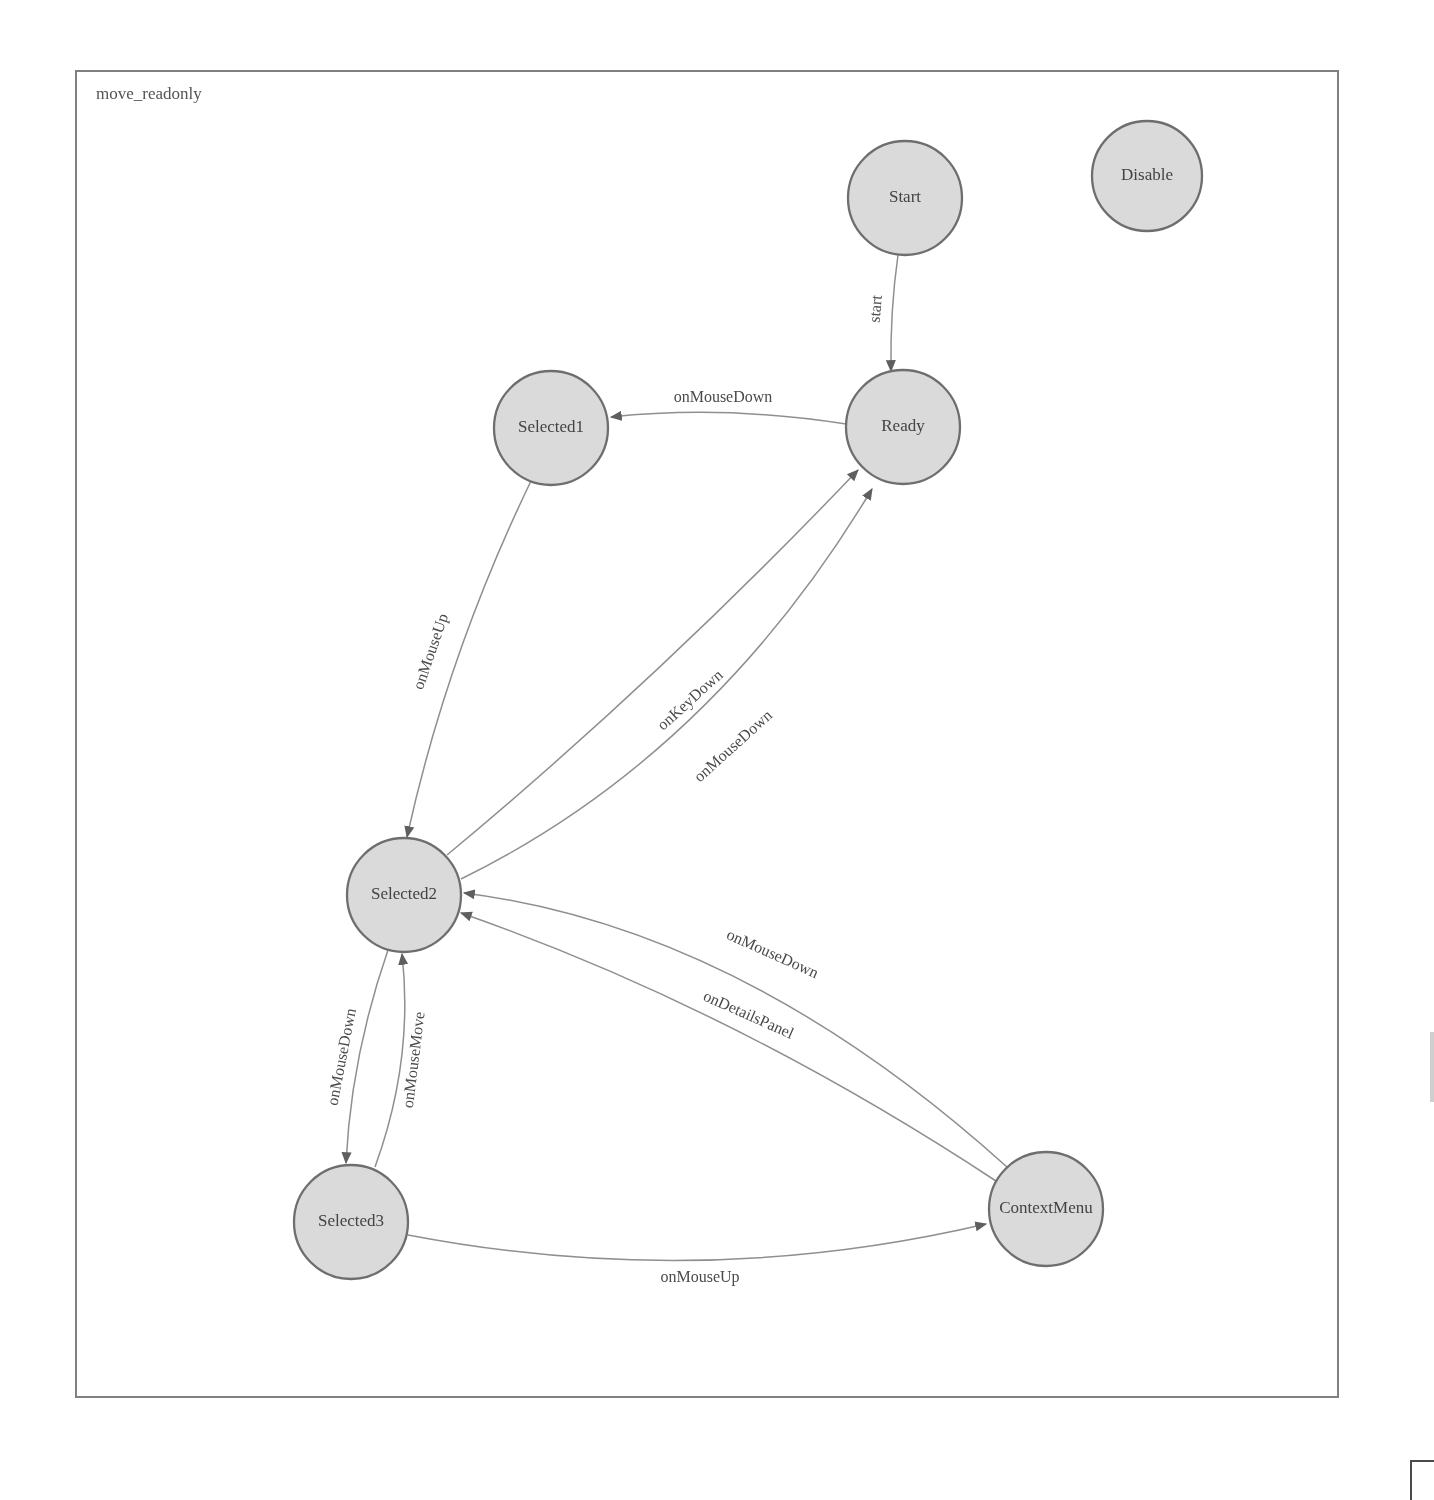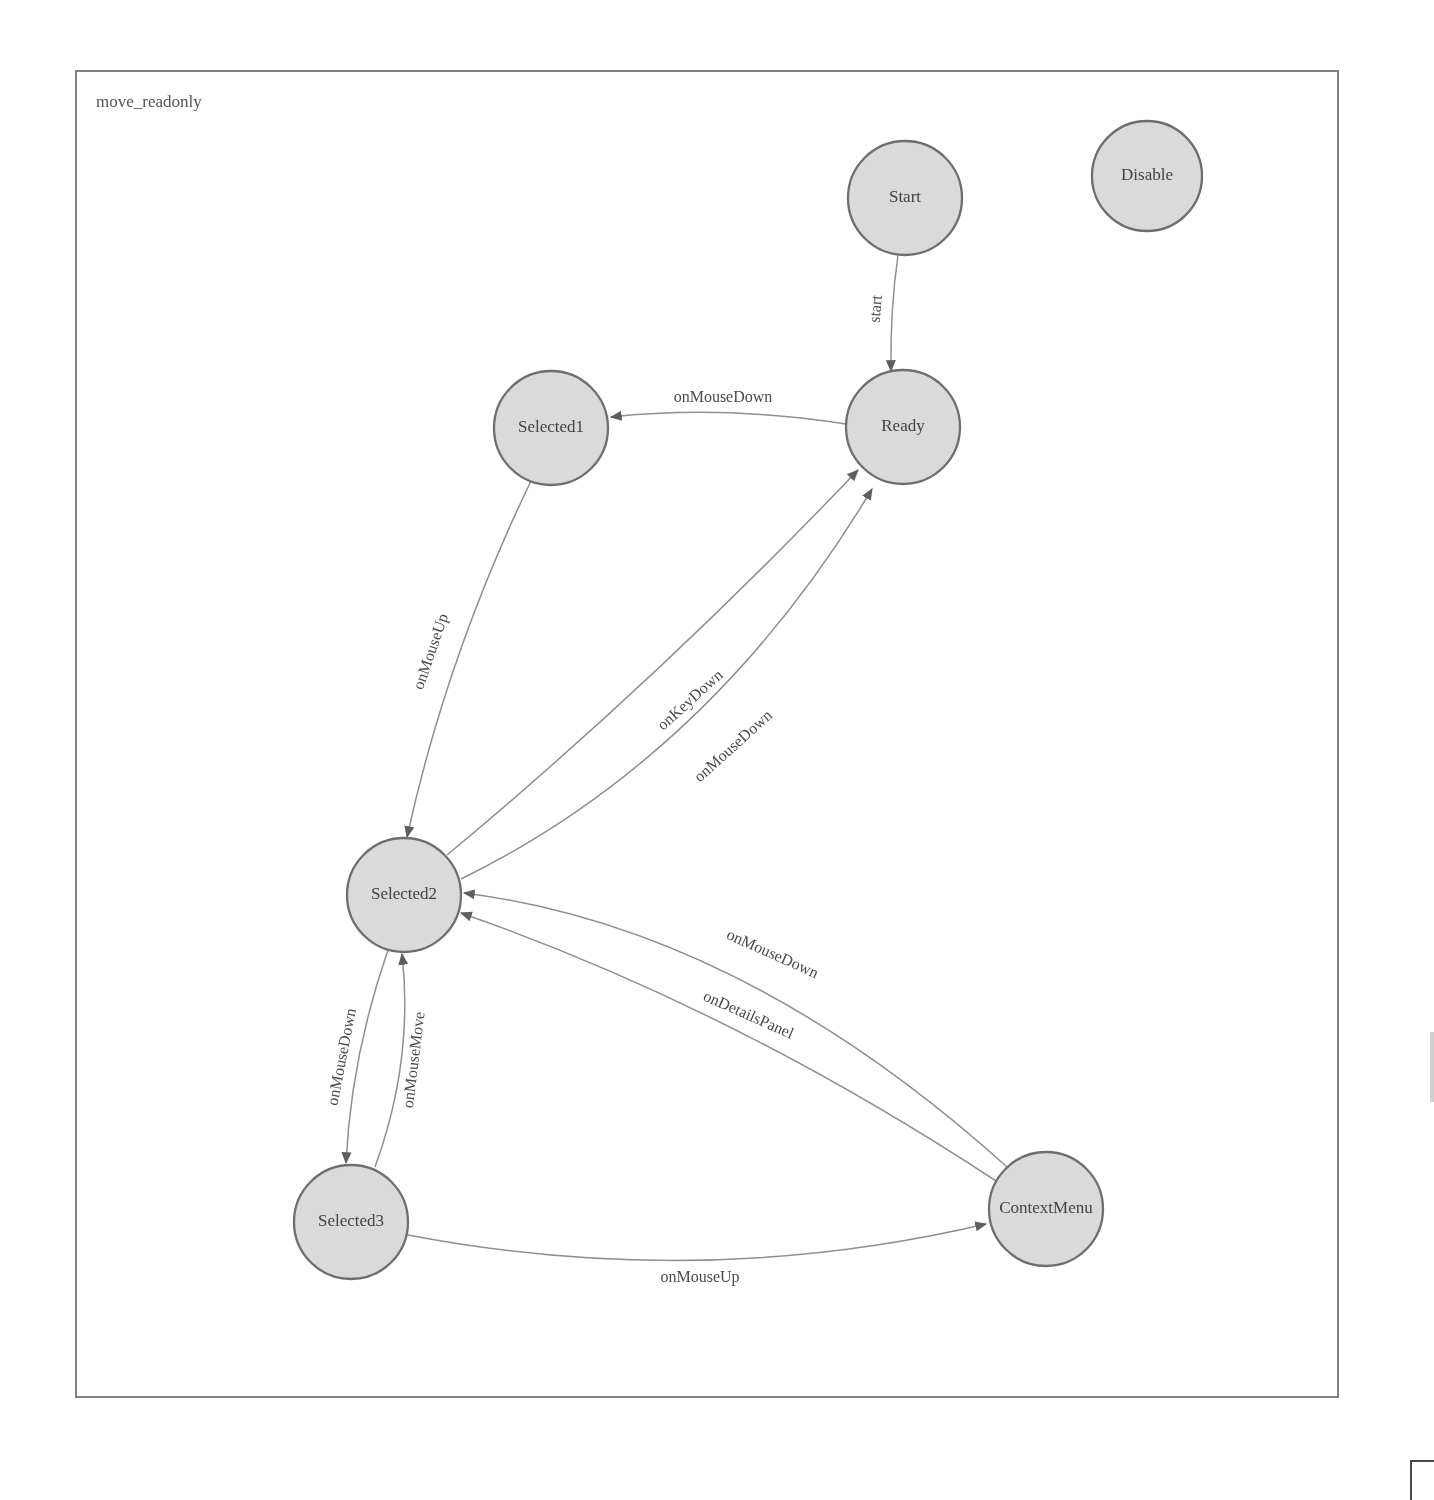--- a/index.html
+++ b/index.html
@@ -20,21 +20,21 @@
     top: 70px;
     width: 1264px;
     height: 1328px;
     border: 2px solid #808080;
     box-sizing: border-box;
     background: #ffffff;
   }
   .diagram-title {
     position: absolute;
     left: 96px;
-    top: 92px;
+    top: 84px;
     font-size: 17px;
     color: #545454;
     white-space: nowrap;
   }
   svg.diagram {
     position: absolute;
     left: 0;
     top: 0;
   }
   .node-circle {

